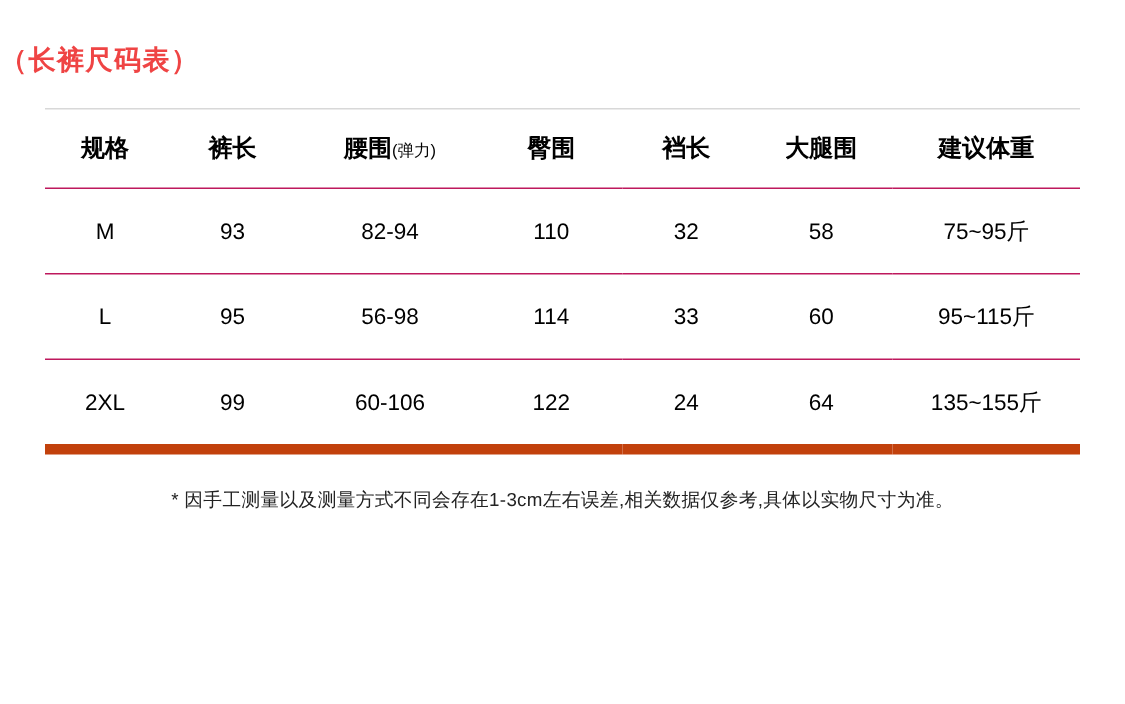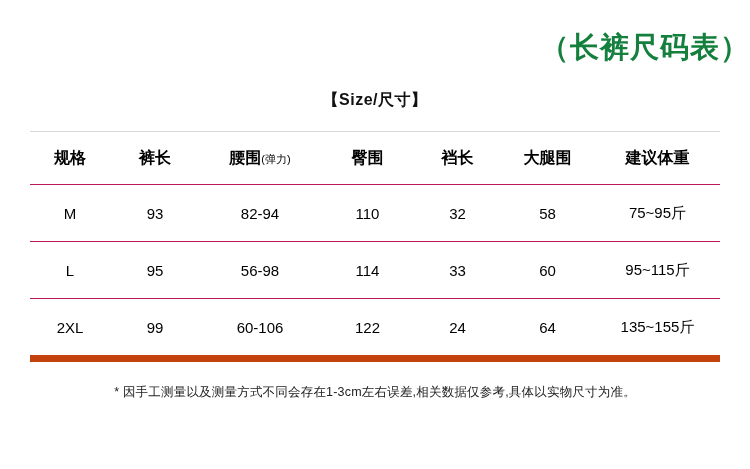--- a/index.html
+++ b/index.html
@@ -14,26 +14,26 @@
     color: #000000;
     overflow: hidden;
   }
   .page {
     position: relative;
     width: 750px;
     height: 469px;
     box-sizing: border-box;
   }
   .title {
-    text-align: right;
-    font-size: 29px;
+    text-align: left;
+    font-size: 18px;
     font-weight: bold;
     letter-spacing: 1px;
     margin-top: 28px;
-    color: #15803d;
+    color: #ef4444;
   }
   .subtitle {
     text-align: center;
     font-size: 16px;
     font-weight: bold;
     margin-top: 22px;
     letter-spacing: 0.5px;
     color: #111;
   }
   .rule {
@@ -93,21 +93,20 @@
     letter-spacing: 0.2px;
   }
 </style>
 </head>
 <body>
 
 <div class="page">
 
   <div class="title">（长裤尺码表）</div>
 
-  <div class="subtitle">【Size/尺寸】</div>
 
   <div class="rule"></div>
 
   <table class="size-table">
     <colgroup>
       <col class="col-0">
       <col class="col-1">
       <col class="col-2">
       <col class="col-3">
       <col class="col-4">

